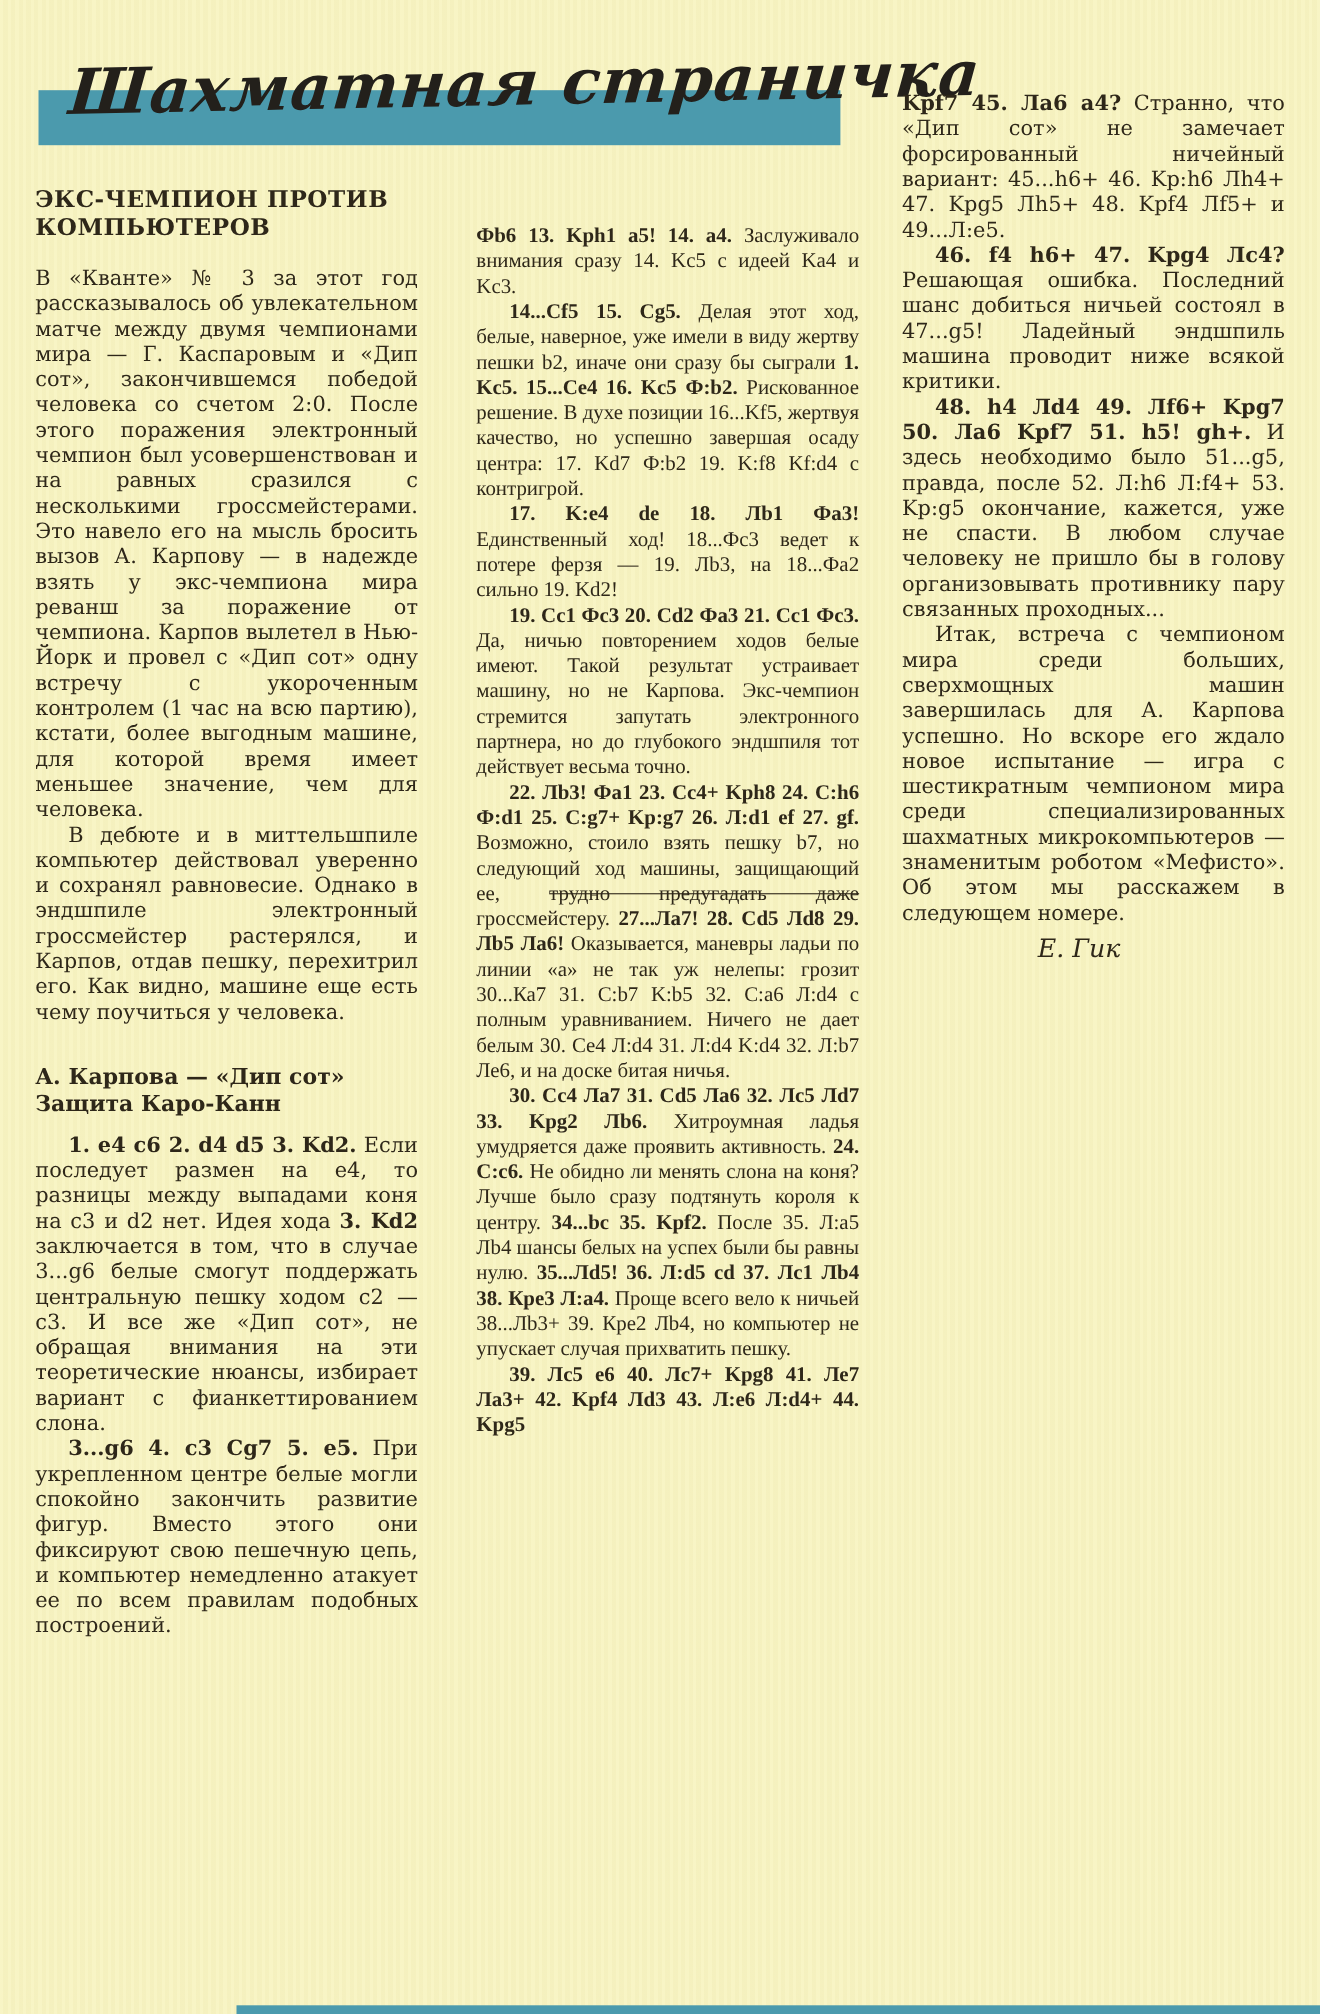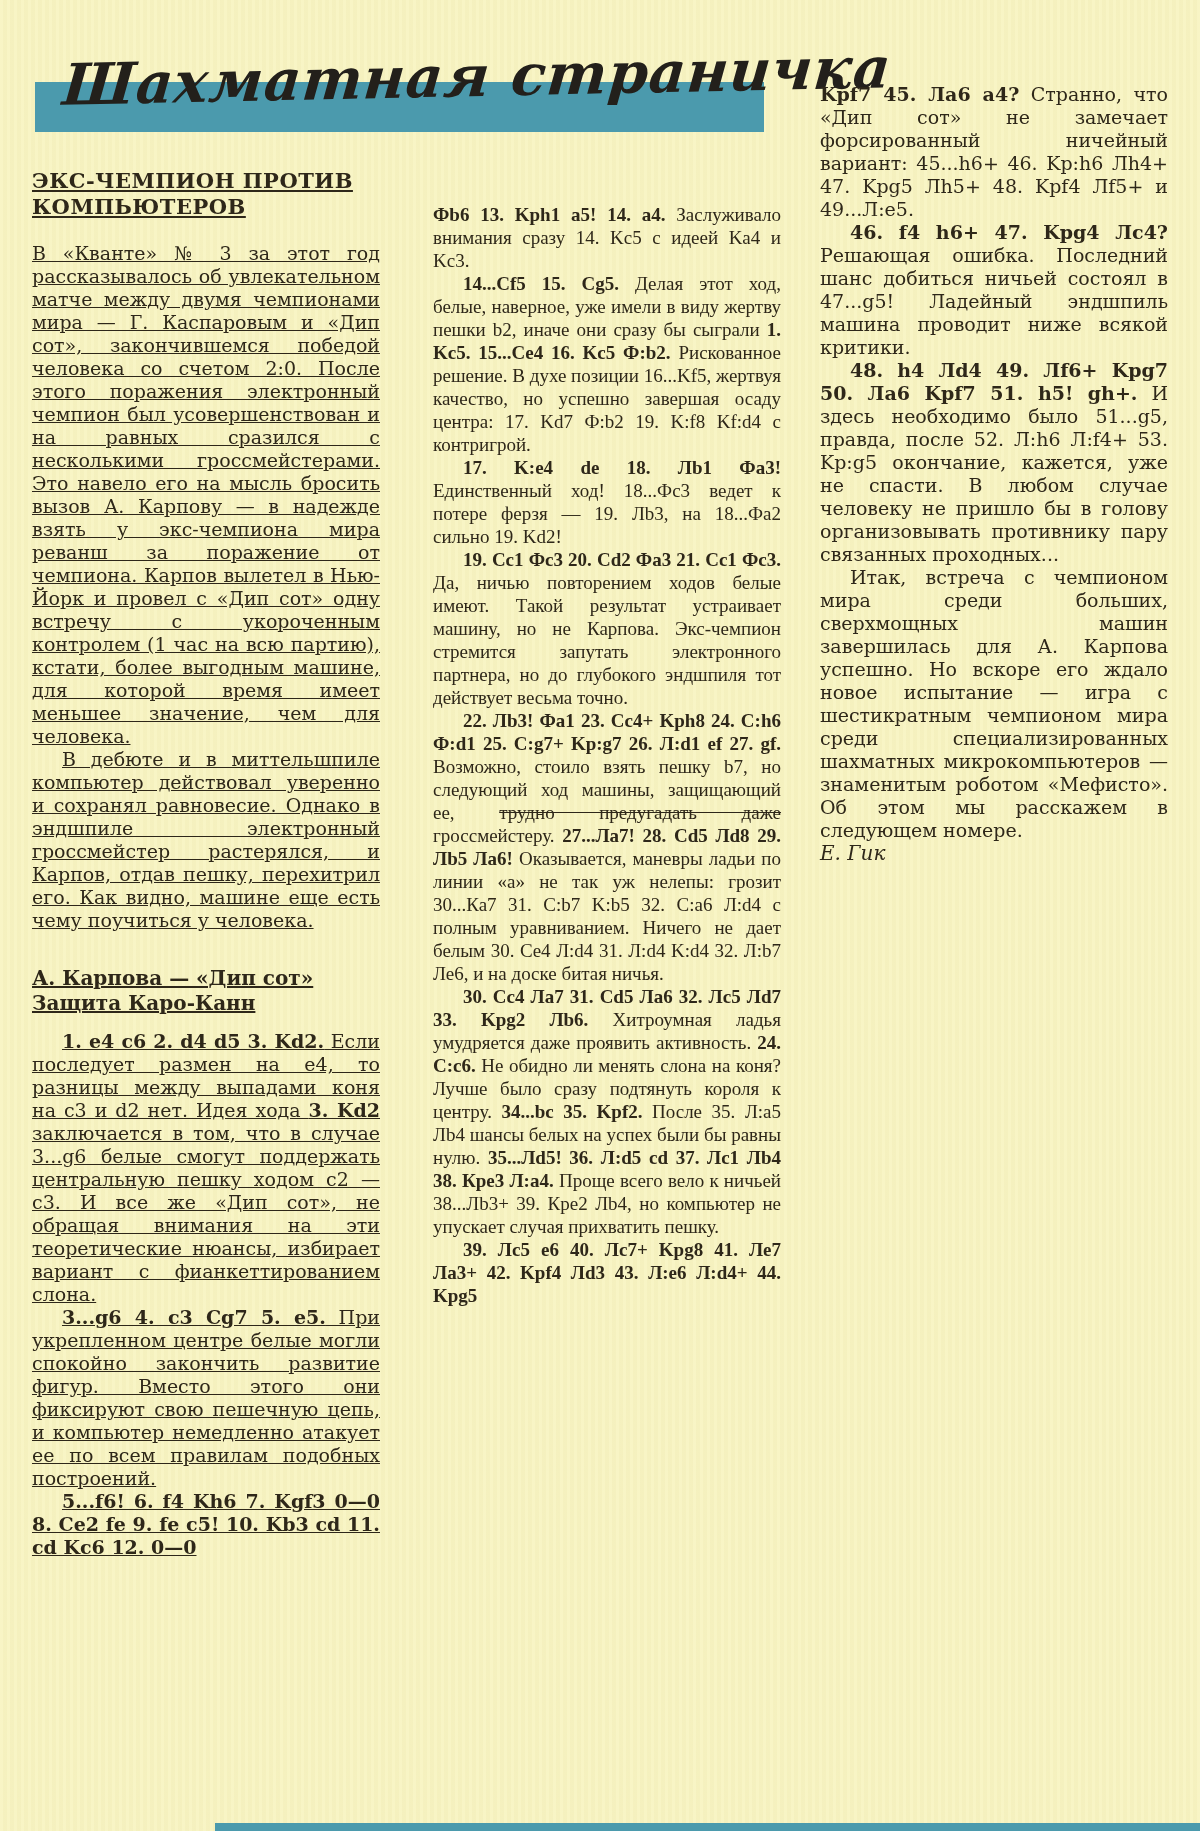--- a/index.html
+++ b/index.html
@@ -25,42 +25,43 @@
     transform:rotate(-1.2deg) skewX(-6deg);
     letter-spacing:1px;
   }
   .col{
     position:absolute;
     width:348px;
     font-size:19px;line-height:23px;
     text-align:justify;
     hyphens:auto;-webkit-hyphens:auto;
   }
-  .col-1{left:32px;top:168px;text-decoration:underline;}
+  .col-1{left:32px;top:168px;}
   .col-2{left:433px;top:203px;font-family:Liberation Serif, serif;}
   .col-3{left:820px;top:83px;}
   .article-title{
     font-weight:bold;font-size:21px;line-height:26px;
     letter-spacing:0.5px;
     text-align:left;text-indent:0;
     margin:0 0 22px 0;
   }
   .game-heading{
     font-weight:bold;font-size:20px;line-height:25px;
     text-align:left;margin:34px 0 14px 0;
   }
   .para{margin:0;text-indent:30px;}
   .para.noindent{text-indent:0;}
   .b{font-weight:bold;}
   .strike{text-decoration:line-through;}
   .signature{
-    text-align:left;
+    margin-top:10px;
+    text-align:center;
     padding-right:26px;
     font-style:italic;
-    font-size:20px;
+    font-size:23px;
   }
   .bottom-strip{
     position:absolute;left:215px;top:1823px;width:985px;height:8px;
     background:#4b9aad;
   }
 </style>
 </head>
 <body>
 
 <div class="banner">
@@ -70,21 +71,20 @@
 <div class="col col-1">
   <h1 class="article-title">ЭКС-ЧЕМПИОН ПРОТИВ КОМПЬЮТЕРОВ</h1>
   <p class="para noindent"><span>В «Кванте» № 3 за этот год рассказывалось об увлекательном матче между двумя чемпионами мира — Г. Каспаровым и «Дип сот», закончившемся победой человека со счетом 2:0. После этого поражения электронный чемпион был усовершенствован и на равных сразился с несколькими гроссмейстерами. Это навело его на мысль бросить вызов А. Карпову — в надежде взять у экс-чемпиона мира реванш за поражение от чемпиона. Карпов вылетел в Нью-Йорк и провел с «Дип сот» одну встречу с укороченным контролем (1 час на всю партию), кстати, более выгодным машине, для которой время имеет меньшее значение, чем для человека.</span></p>
   <p class="para"><span>В дебюте и в миттельшпиле компьютер действовал уверенно и сохранял равновесие. Однако в эндшпиле электронный гроссмейстер растерялся, и Карпов, отдав пешку, перехитрил его. Как видно, машине еще есть чему поучиться у человека.</span></p>
   <div class="game-heading">
     <div>А. Карпова — «Дип сот»</div>
     <div>Защита Каро-Канн</div>
   </div>
   <p class="para"><span class="b">1. e4 c6 2. d4 d5 3. Kd2.</span><span> Если последует размен на e4, то разницы между выпадами коня на c3 и d2 нет. Идея хода </span><span class="b">3. Kd2</span><span> заключается в том, что в случае 3...g6 белые смогут поддержать центральную пешку ходом c2 — c3. И все же «Дип сот», не обращая внимания на эти теоретические нюансы, избирает вариант с фианкеттированием слона.</span></p>
   <p class="para"><span class="b">3...g6 4. c3 Cg7 5. e5.</span><span> При укрепленном центре белые могли спокойно закончить развитие фигур. Вместо этого они фиксируют свою пешечную цепь, и компьютер немедленно атакует ее по всем правилам подобных построений.</span></p>
-  <p class="para"><span class="b">5...f6! 6. f4 Kh6 7. Kgf3 0—0 8. Ce2 fe 9. fe c5! 10. Kb3 cd 11. cd Kc6 12. 0—0</span></p>
 </div>
 
 <div class="col col-2">
   <p class="para noindent"><span class="b">Фb6 13. Kph1 a5! 14. a4.</span><span> Заслуживало внимания сразу 14. Kc5 с идеей Ka4 и Kc3.</span></p>
   <p class="para"><span class="b">14...Cf5 15. Cg5.</span><span> Делая этот ход, белые, наверное, уже имели в виду жертву пешки b2, иначе они сразу бы сыграли </span><span class="b">1. Kc5. 15...Ce4 16. Kc5 Ф:b2.</span><span> Рискованное решение. В духе позиции 16...Kf5, жертвуя качество, но успешно завершая осаду центра: 17. Kd7 Ф:b2 19. K:f8 Kf:d4 с контригрой.</span></p>
   <p class="para"><span class="b">17. K:e4 de 18. Лb1 Фа3!</span><span> Единственный ход! 18...Фс3 ведет к потере ферзя — 19. Лb3, на 18...Фа2 сильно 19. Kd2!</span></p>
   <p class="para"><span class="b">19. Cc1 Фс3 20. Cd2 Фа3 21. Cc1 Фс3.</span><span> Да, ничью повторением ходов белые имеют. Такой результат устраивает машину, но не Карпова. Экс-чемпион стремится запутать электронного партнера, но до глубокого эндшпиля тот действует весьма точно.</span></p>
   <p class="para"><span class="b">22. Лb3! Фа1 23. Cc4+ Kph8 24. C:h6 Ф:d1 25. C:g7+ Kp:g7 26. Л:d1 ef 27. gf.</span><span> Возможно, стоило взять пешку b7, но следующий ход машины, защищающий ее, </span><span class="strike">трудно предугадать даже</span><span> гроссмейстеру. </span><span class="b">27...Ла7! 28. Cd5 Лd8 29. Лb5 Ла6!</span><span> Оказывается, маневры ладьи по линии «а» не так уж нелепы: грозит 30...Ка7 31. C:b7 K:b5 32. C:a6 Л:d4 с полным уравниванием. Ничего не дает белым 30. Ce4 Л:d4 31. Л:d4 K:d4 32. Л:b7 Ле6, и на доске битая ничья.</span></p>
   <p class="para"><span class="b">30. Cc4 Ла7 31. Cd5 Ла6 32. Лc5 Лd7 33. Kpg2 Лb6.</span><span> Хитроумная ладья умудряется даже проявить активность. </span><span class="b">24. C:c6.</span><span> Не обидно ли менять слона на коня? Лучше было сразу подтянуть короля к центру. </span><span class="b">34...bc 35. Kpf2.</span><span> После 35. Л:a5 Лb4 шансы белых на успех были бы равны нулю. </span><span class="b">35...Лd5! 36. Л:d5 cd 37. Лc1 Лb4 38. Кре3 Л:a4.</span><span> Проще всего вело к ничьей 38...Лb3+ 39. Кре2 Лb4, но компьютер не упускает случая прихватить пешку.</span></p>
   <p class="para"><span class="b">39. Лc5 e6 40. Лc7+ Kpg8 41. Ле7 Ла3+ 42. Kpf4 Лd3 43. Л:e6 Л:d4+ 44. Kpg5</span></p>

